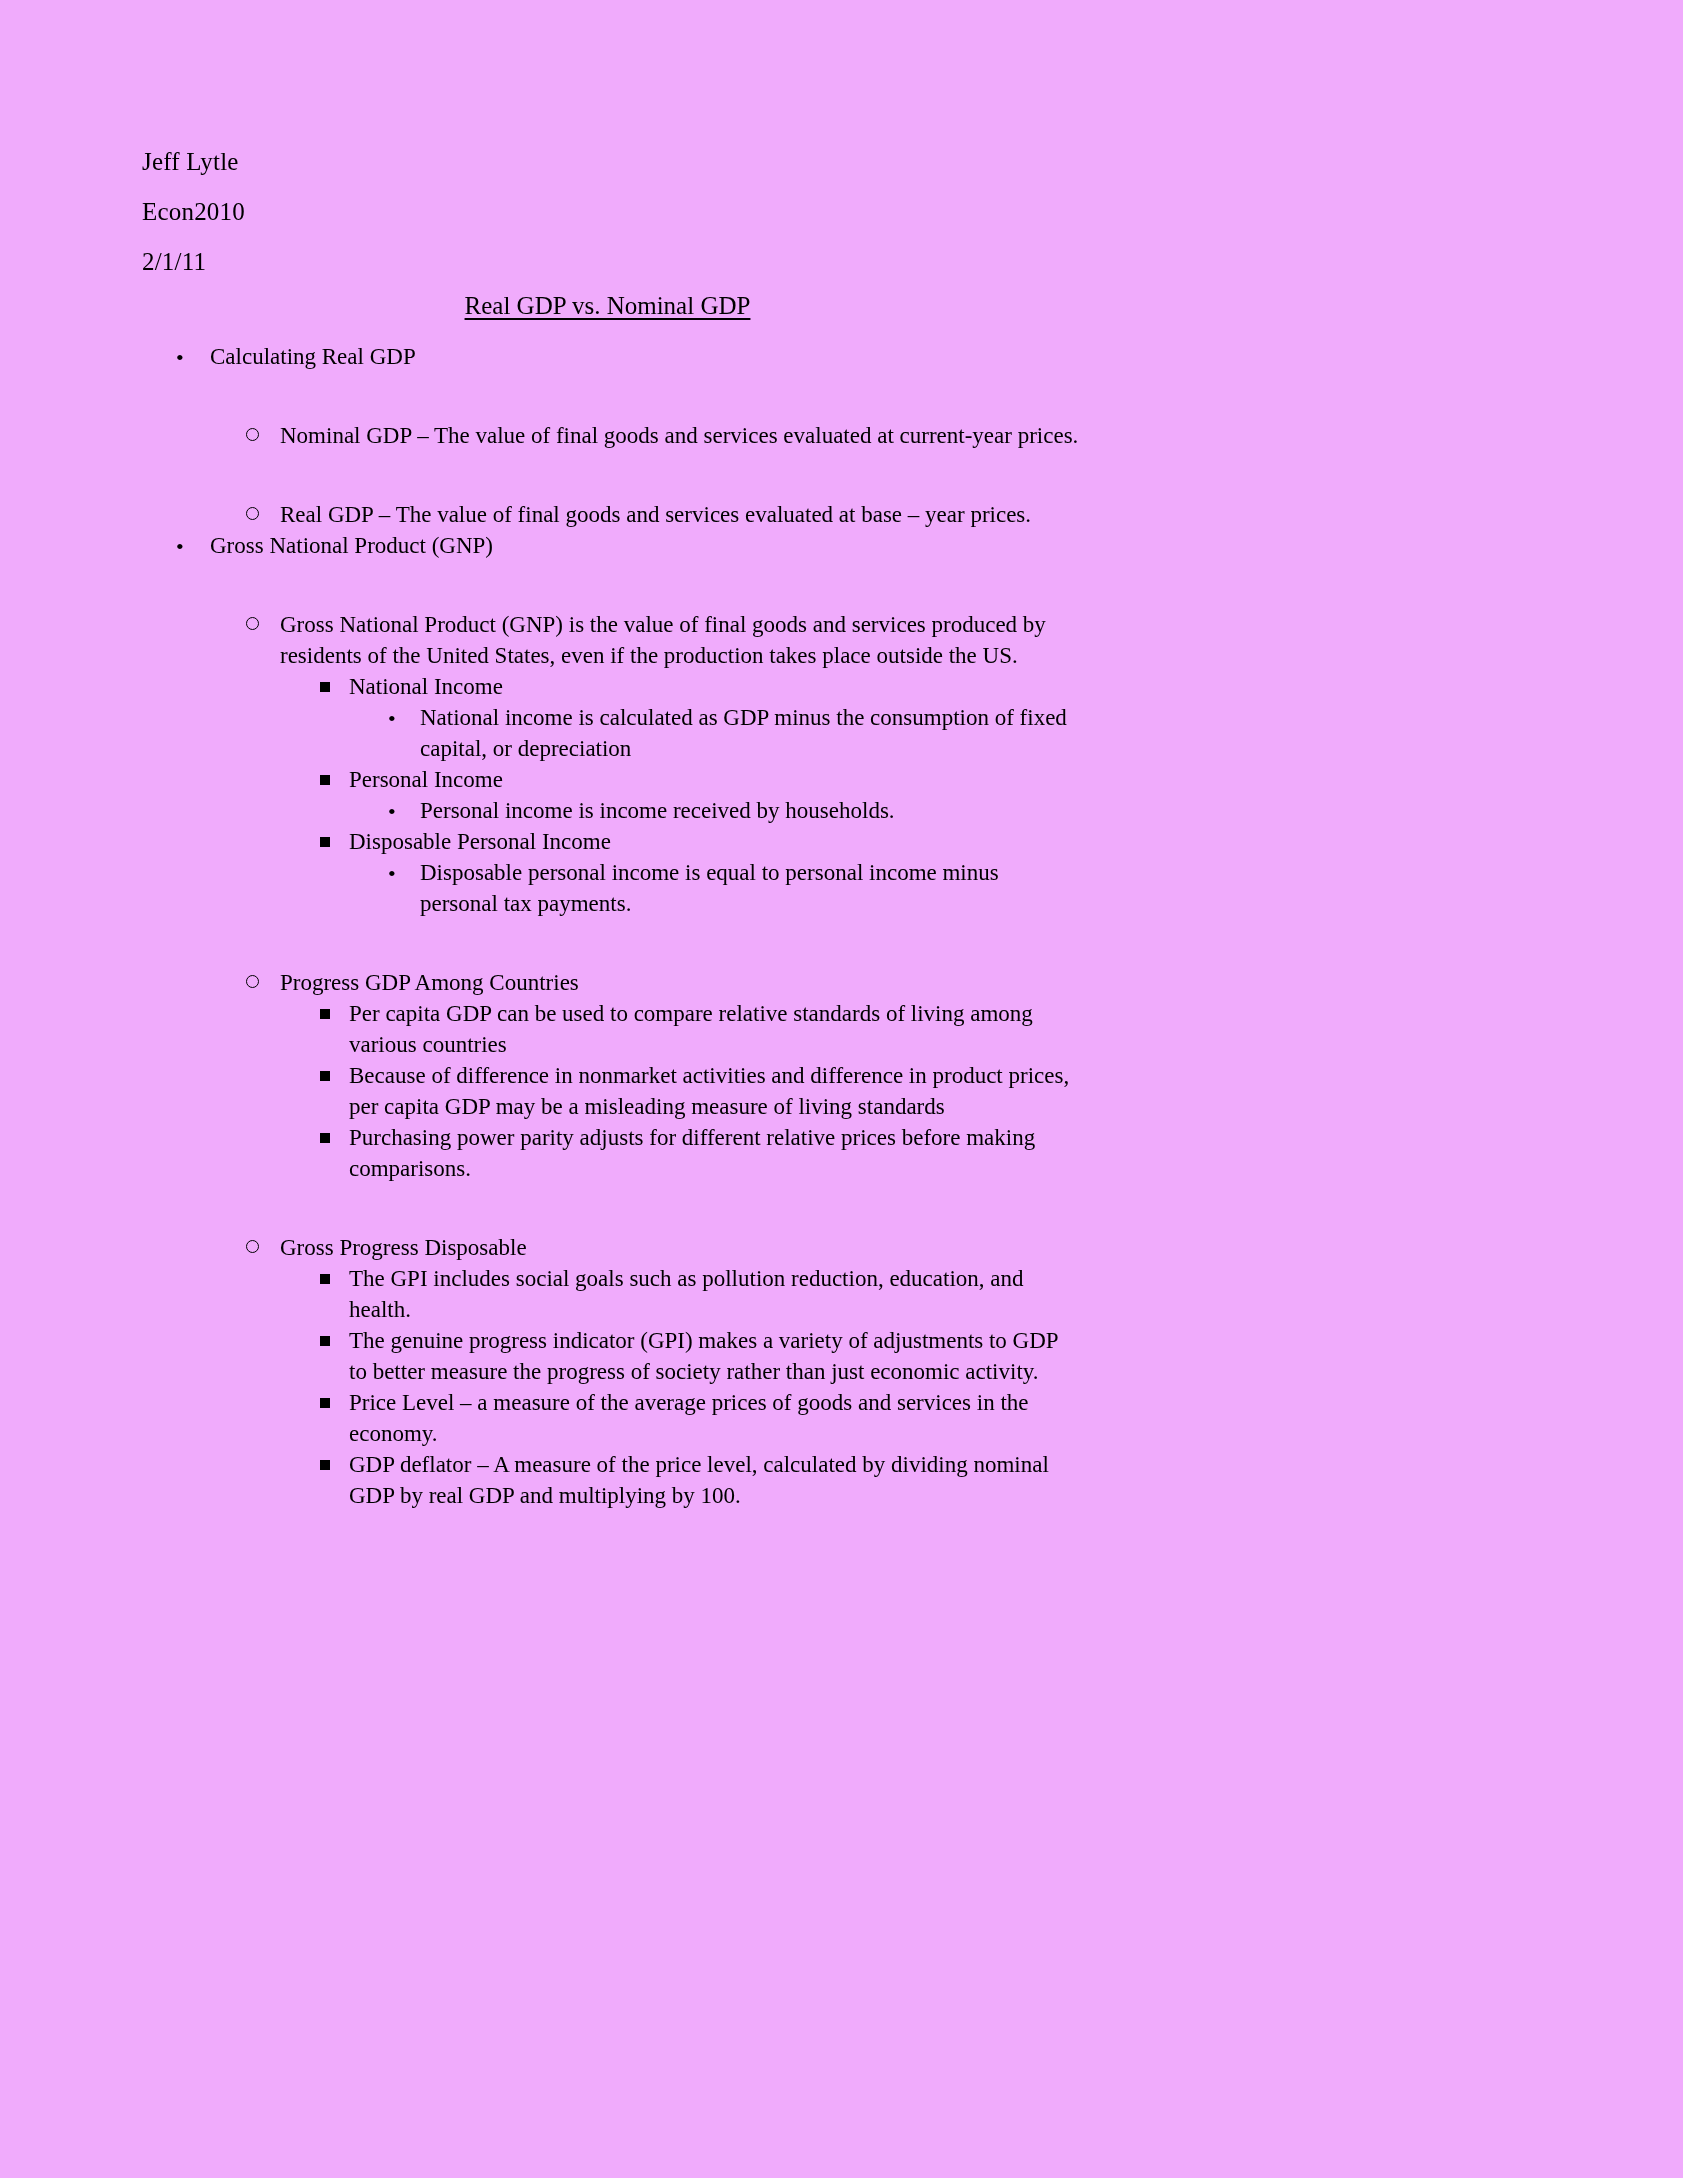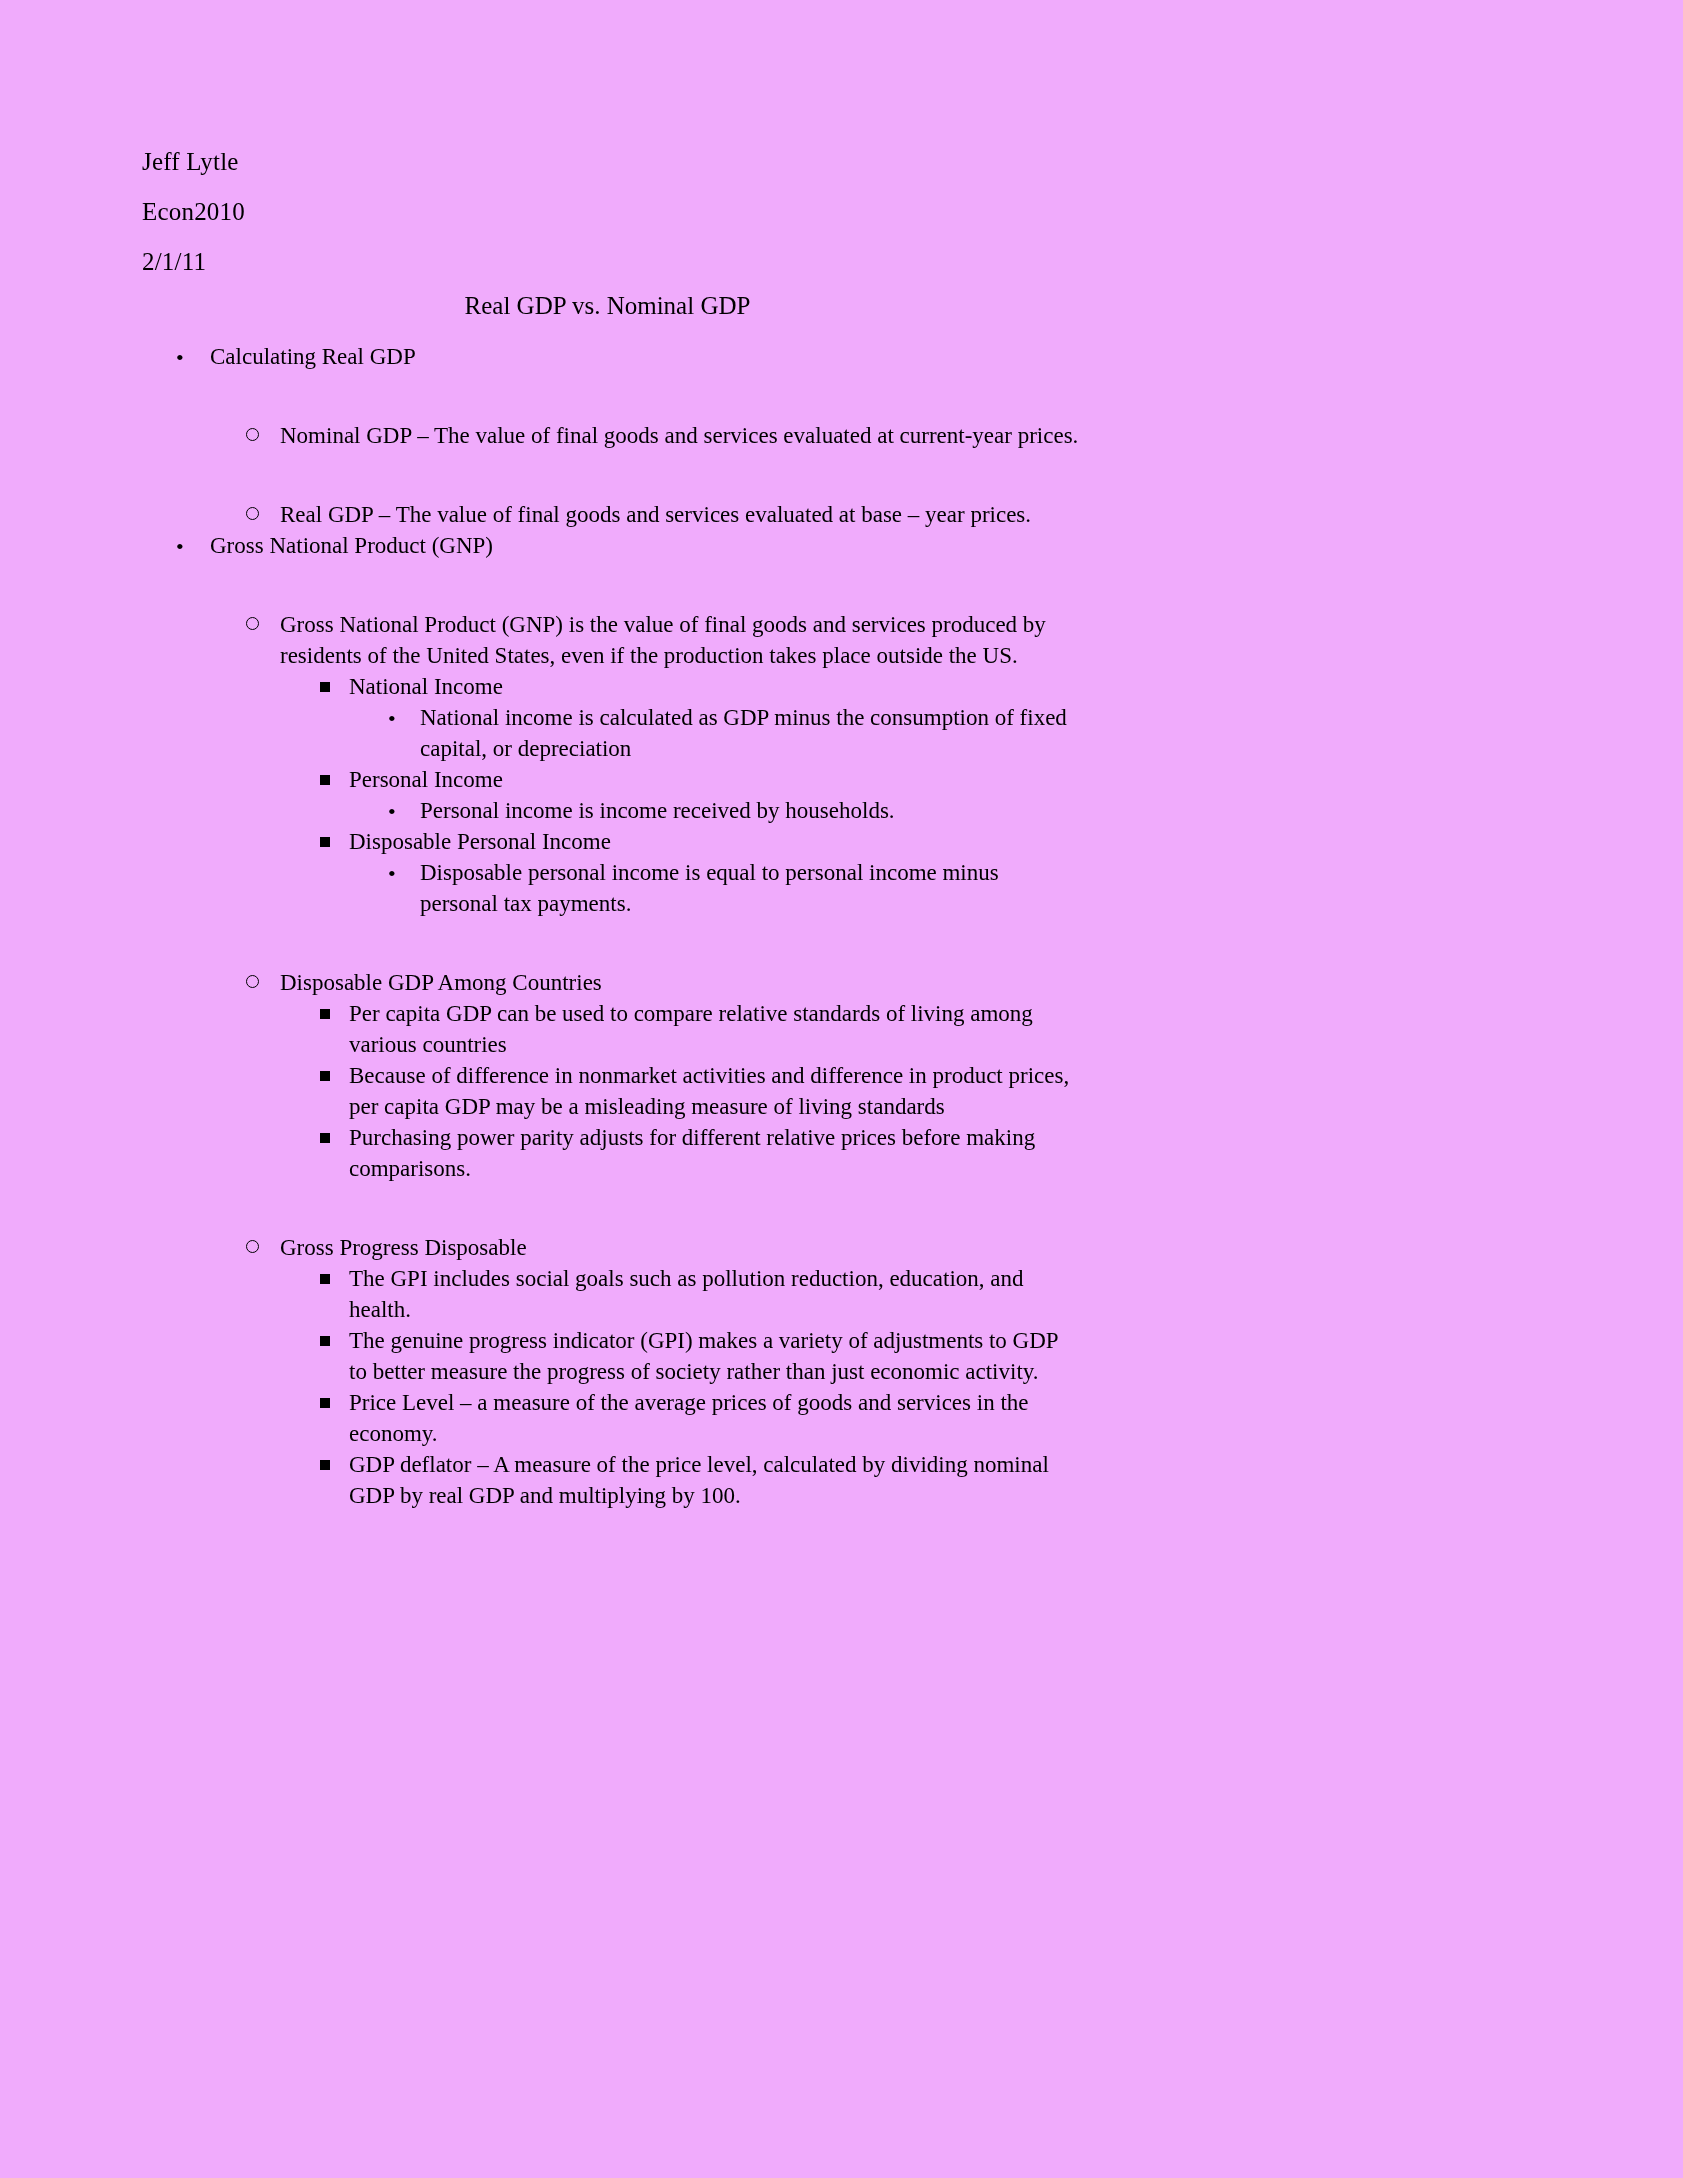--- a/index.html
+++ b/index.html
@@ -50,20 +50,21 @@
   .doc-title {
     position: absolute;
     left: 142px;
     top: 289px;
     width: 931px;
     text-align: center;
     font-size: 25px;
     line-height: 34px;
   }
   .doc-title span {
+    text-decoration: underline;
     text-underline-offset: 4px;
   }
 
   .outline {
     position: absolute;
     left: 0;
     top: 341px;
     width: 1213px;
   }
 
@@ -182,21 +183,21 @@
         <div class="li lvl3">
           <span class="marker"></span>
           <span class="txt">Disposable Personal Income</span>
         </div>
         <div class="li lvl4">
           <span class="marker"></span>
           <span class="txt">Disposable personal income is equal to personal income minus personal tax payments.</span>
         </div>
         <div class="li lvl2">
           <span class="marker"></span>
-          <span class="txt">Disposable GDP Among Countries</span>
+          <span class="txt">Progress GDP Among Countries</span>
         </div>
         <div class="li lvl3">
           <span class="marker"></span>
           <span class="txt">Per capita GDP can be used to compare relative standards of living among various countries</span>
         </div>
         <div class="li lvl3">
           <span class="marker"></span>
           <span class="txt">Because of difference in nonmarket activities and difference in product prices, per capita GDP may be a misleading measure of living standards</span>
         </div>
         <div class="li lvl3">

